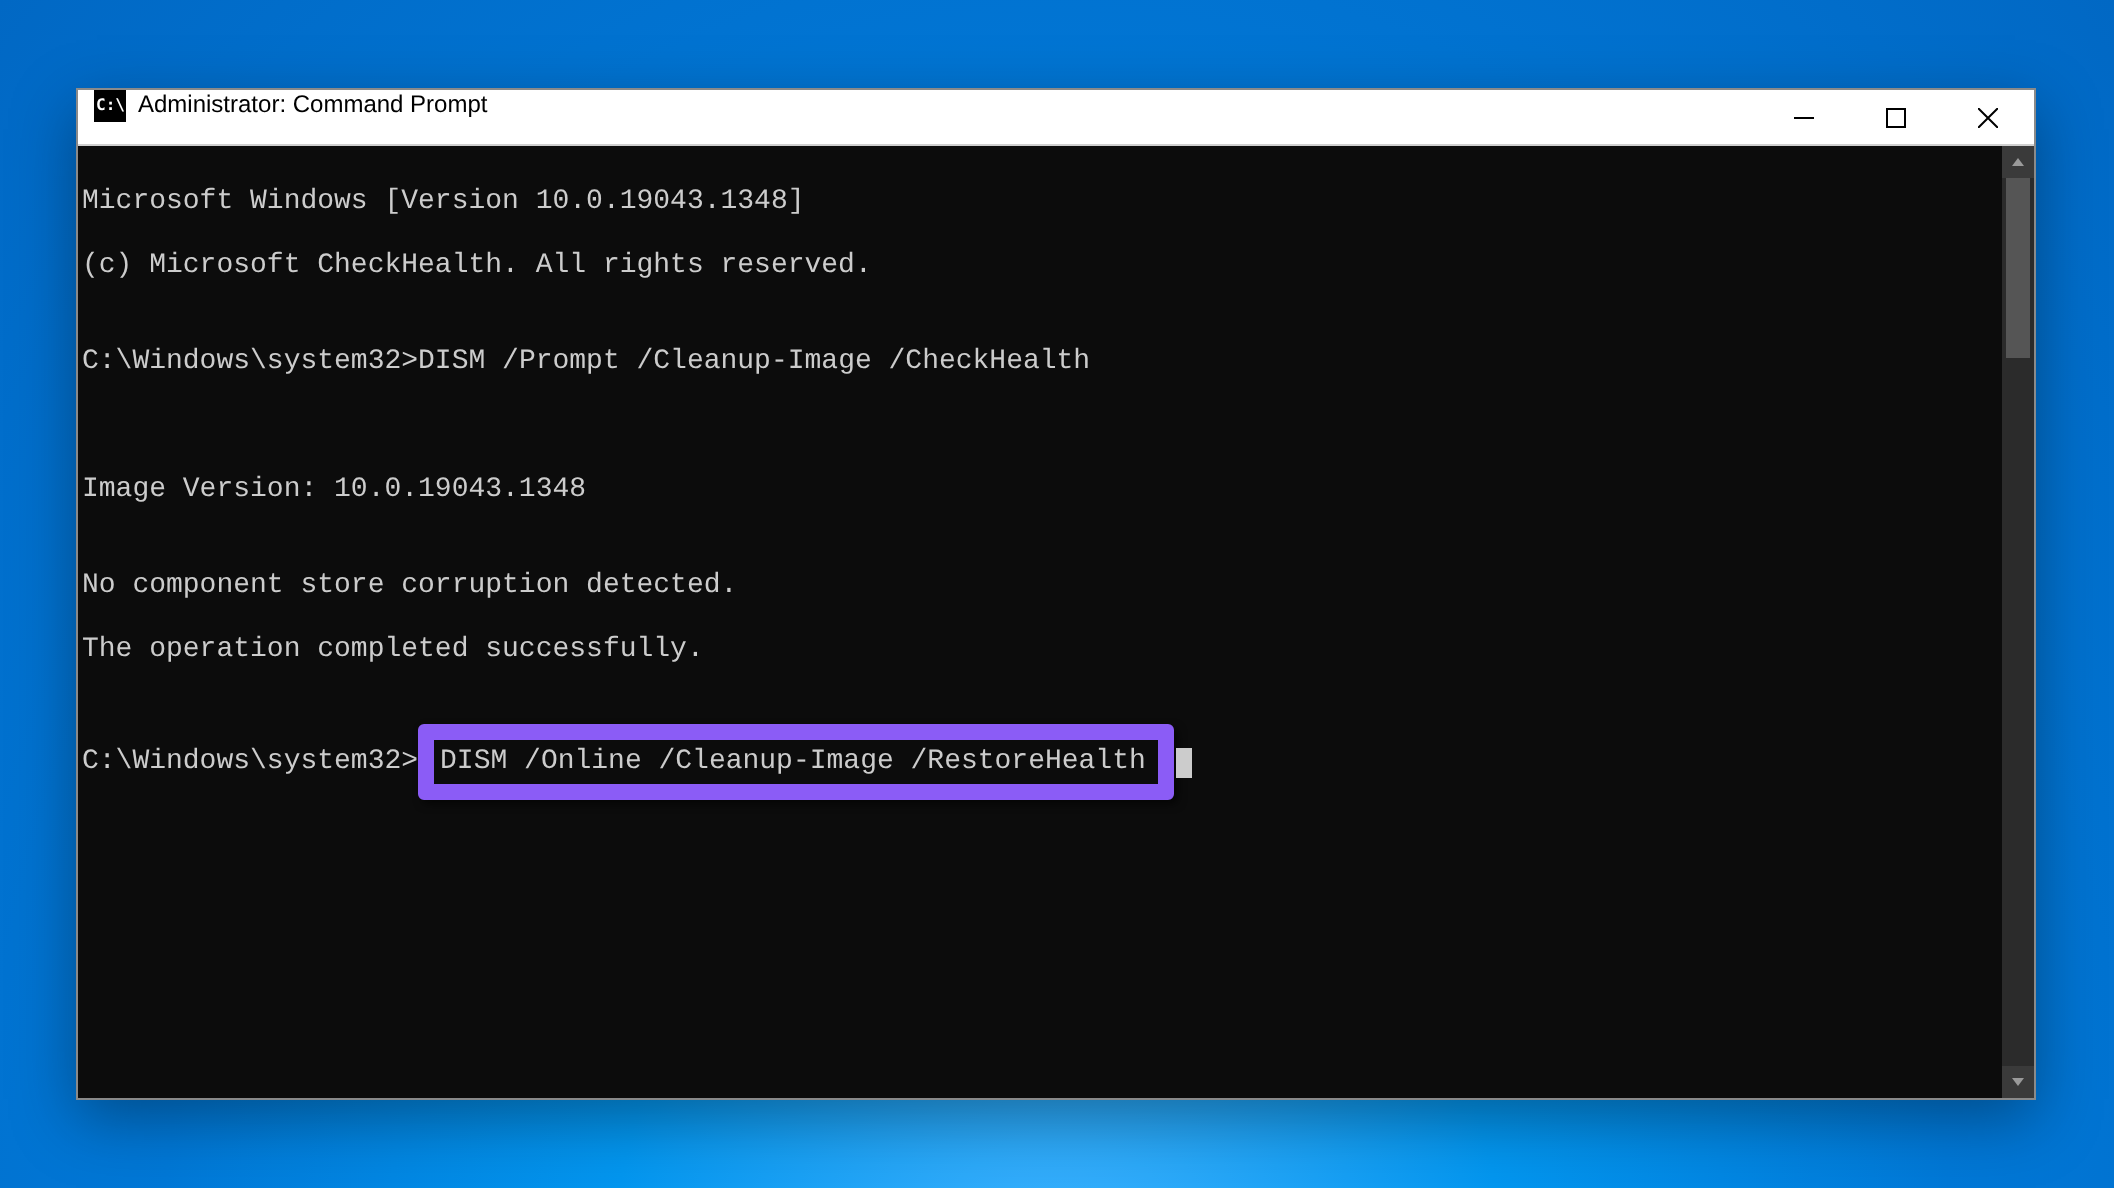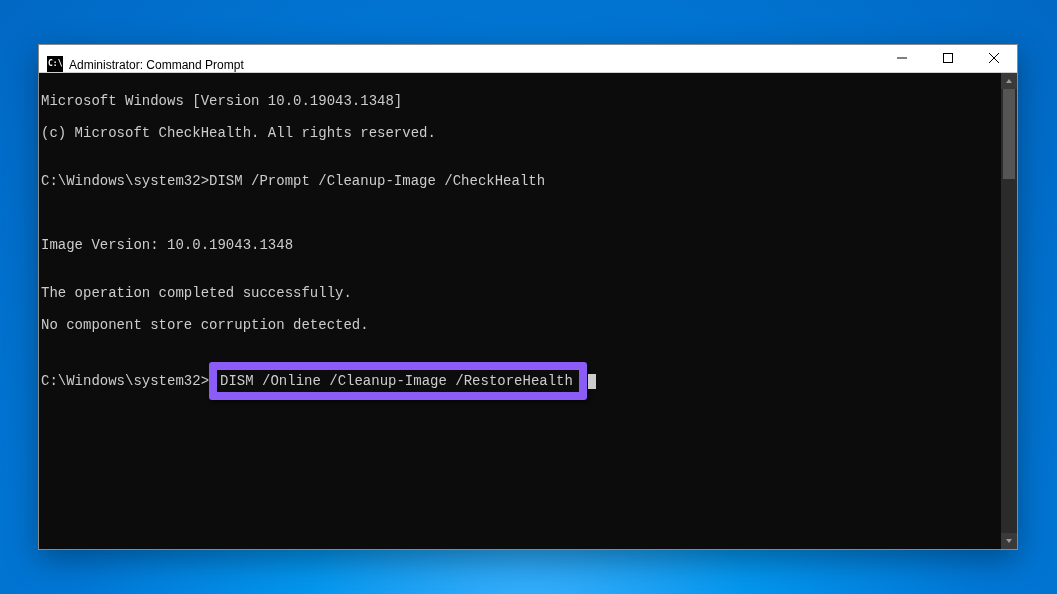--- a/index.html
+++ b/index.html
@@ -25,21 +25,21 @@
     border: 1px solid #8a8a8a;
     box-shadow: 0 10px 30px rgba(0,0,0,.35);
     display: flex;
     flex-direction: column;
   }
 
   .titlebar {
     height: 28px;
     background: #ffffff;
     display: flex;
-    align-items: flex-end;
+    align-items: flex-start;
     border-bottom: 1px solid #d0d0d0;
     user-select: none;
   }
   .titlebar .icon {
     width: 16px; height: 16px;
     margin: 0 6px 0 8px;
     background: #000;
     position: relative;
     display:inline-block;
   }
@@ -145,22 +145,22 @@
   <div class="client">
     <div class="term">
 <span class="line">Microsoft Windows [Version 10.0.19043.1348]</span>
 <span class="line">(c) Microsoft CheckHealth. All rights reserved.</span>
 <span class="line"></span>
 <span class="line"><span>C:\Windows\system32&gt;</span><span>DISM /Prompt /Cleanup-Image /CheckHealth</span></span>
 <span class="line"></span>
 <span class="line"></span>
 <span class="line">Image Version: 10.0.19043.1348</span>
 <span class="line"></span>
+<span class="line">No component store corruption detected.</span>
 <span class="line">The operation completed successfully.</span>
-<span class="line">No component store corruption detected.</span>
 <span class="line"></span>
 <span class="line"><span>C:\Windows\system32&gt;</span><span class="highlight-box"><span>DISM /Online /Cleanup-Image /RestoreHealth</span></span><span class="cursor"></span></span>
     </div>
 
     <div class="scrollbar">
       <div class="sb-btn">
         <svg viewBox="0 0 8 8">
             <polygon points="4,2 7,6 1,6"></polygon>
           </svg>
       </div>

